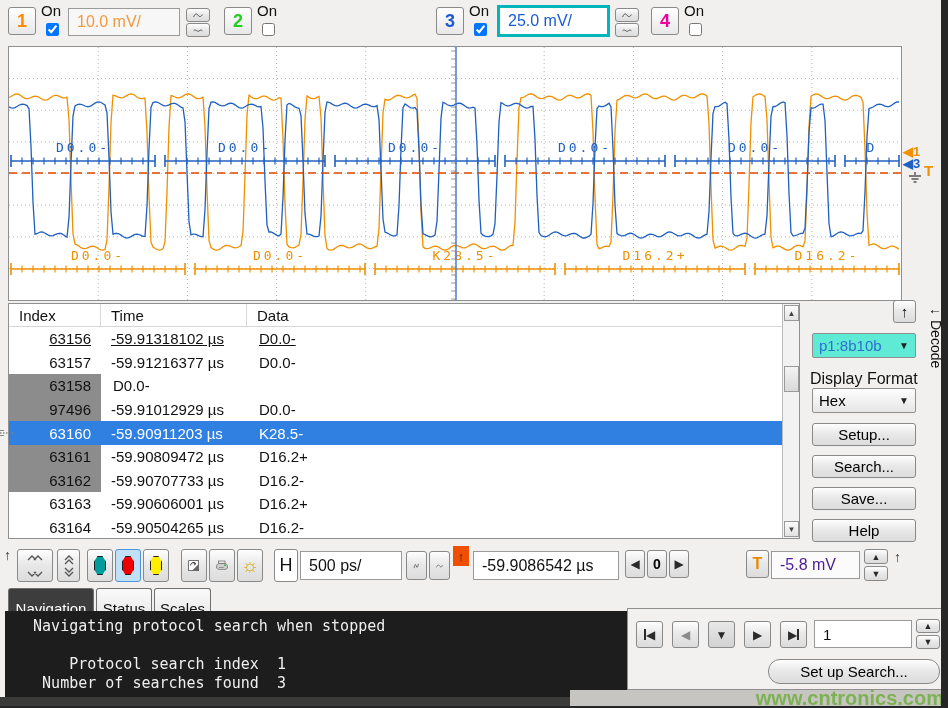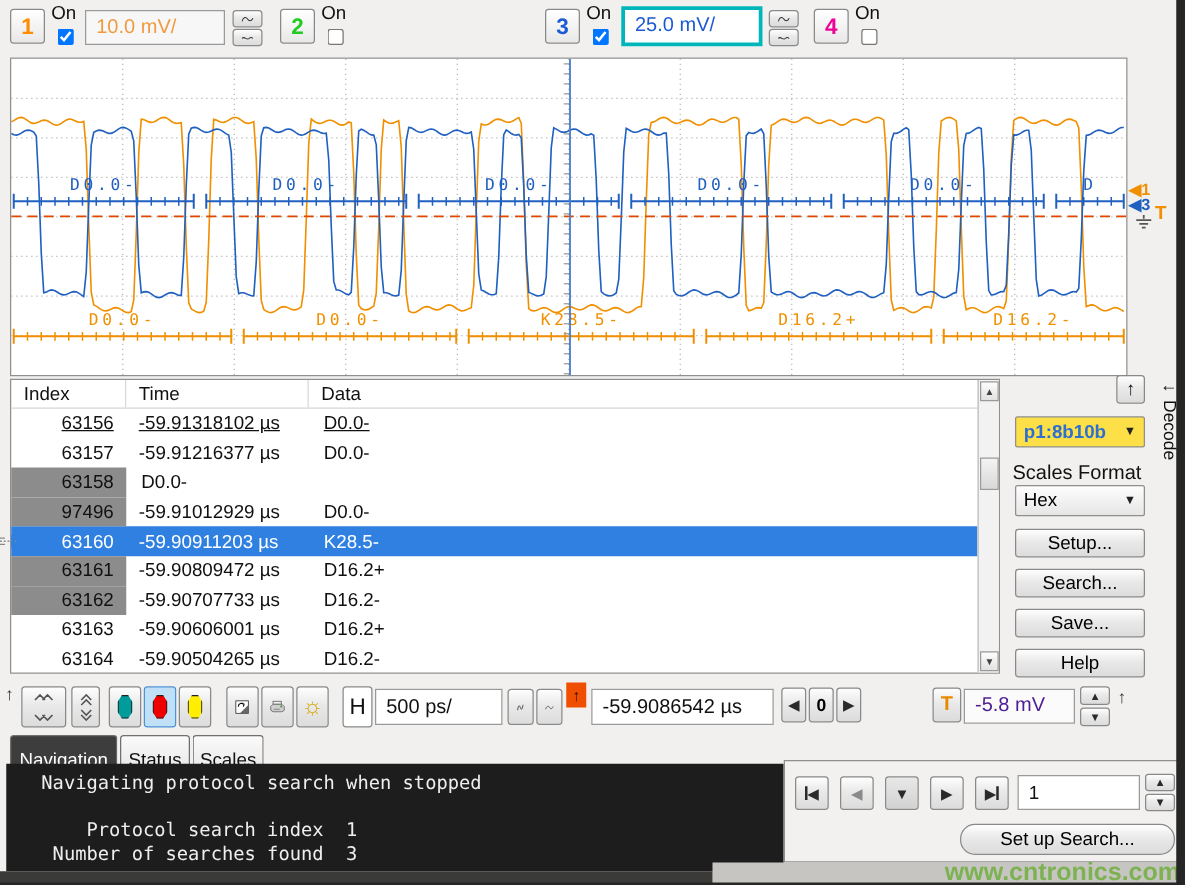--- a/index.html
+++ b/index.html
@@ -468,25 +468,25 @@
   <svg class="abs" style="left:0;top:428px;" width="14" height="10" viewBox="0 0 14 10">
     <path d="M0,5 H13" stroke="#8a8a8a" stroke-width="1.3" stroke-dasharray="1.5 1.5"></path>
     <path d="M0,2.5 H4 M0,7.5 H4" stroke="#8a8a8a" stroke-width="1"></path>
     <path d="M10,0 V10" stroke="#2f80e0" stroke-width="2"></path>
   </svg>
 
   <div class="abs" style="left:806px;top:300px;width:120px;height:248px;">
     <button class="btn" style="left:87px;top:0;width:23px;height:23px;font-size:15px;font-weight:bold;color:#111;">
         <span>↑</span>
       </button>
-    <div class="select" style="left:6px;top:33px;width:104px;height:25px;background:#fde047;color:#2f6fd0;font-weight:bold;">
+    <div class="select" style="left:6px;top:33px;width:104px;height:25px;background:#5eead4;color:#2f6fd0;">
       <span>p1:8b10b</span>
         <span class="caret">▼</span>
     </div>
-    <span class="plabel" style="left:4px;top:70px;">Scales Format</span>
+    <span class="plabel" style="left:4px;top:70px;">Display Format</span>
     <div class="select" style="left:6px;top:88px;width:104px;height:25px;background:linear-gradient(#fdfdfd,#e6e6e6);">
       <span>Hex</span>
         <span class="caret">▼</span>
     </div>
     <button class="btn" style="left:6px;top:123px;width:104px;height:23px;font-size:15px;">Setup...</button>
     <button class="btn" style="left:6px;top:155px;width:104px;height:23px;font-size:15px;">Search...</button>
     <button class="btn" style="left:6px;top:187px;width:104px;height:23px;font-size:15px;">Save...</button>
     <button class="btn" style="left:6px;top:219px;width:104px;height:23px;font-size:15px;">Help</button>
   </div>
 

